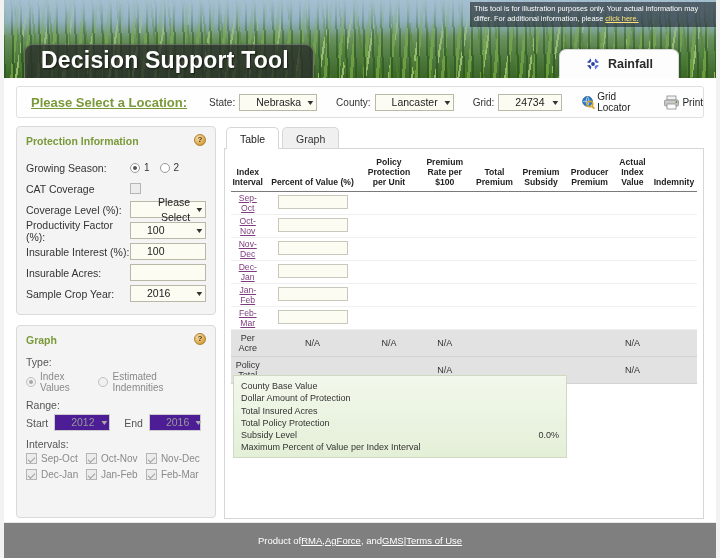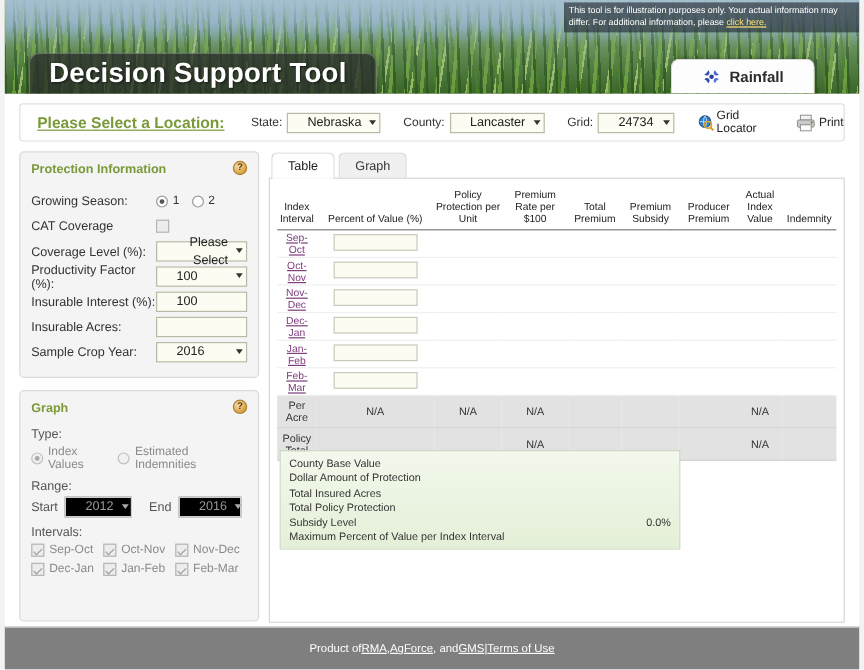--- a/index.html
+++ b/index.html
@@ -114,21 +114,21 @@
     font-size: 10.5px;
     color: #222;
     height: 17px;
     padding: 0 2px 0 16px;
     line-height: 15px;
     position: relative;
     text-align: right;
   }
   .sel { display: inline-flex; align-items: center; justify-content: space-between; cursor: pointer; }
   .sel .caret { font-size: 7px; color: #333; margin-left: 6px; transform: scaleX(1.4); }
-  .sel.disabled, .txt.disabled { color: #999; background: #000000; border-color: #cccccc; }
+  .sel.disabled, .txt.disabled { color: #999; background: #4c1d95; border-color: #cccccc; }
   .sel.disabled .caret { color: #aaa; }
 
   .icon-btn { display: flex; align-items: center; gap: 2px; cursor: pointer; }
   .icon-btn .t { font-size: 10px; color: #222; }
 
   
   .body { display: flex; padding: 8px 12px 0 12px; gap: 8px; }
   .left-col { width: 200px; }
   .right-col { flex: 1; }
 
@@ -210,21 +210,21 @@
   .tab-panel {
     border: 1px solid #d6d6d6;
     background: #ffffff;
     height: 371px;
     padding: 6px 6px 6px 6px;
     position: relative;
   }
 
   table.dst { width: 100%; border-collapse: collapse; }
   table.dst th {
-    font-size: 8.6px; font-weight: normal; color: #222;
+    font-size: 8.6px; font-weight: bold; color: #222;
     padding: 2px 1px 4px 1px;
     vertical-align: bottom;
     border-bottom: 1.6px solid #7a7a7a;
     line-height: 10px;
   }
   table.dst td {
     font-size: 9px; color: #333; text-align: center;
     padding: 1px 1px;
     border-bottom: 1px solid #efefef;
   }

